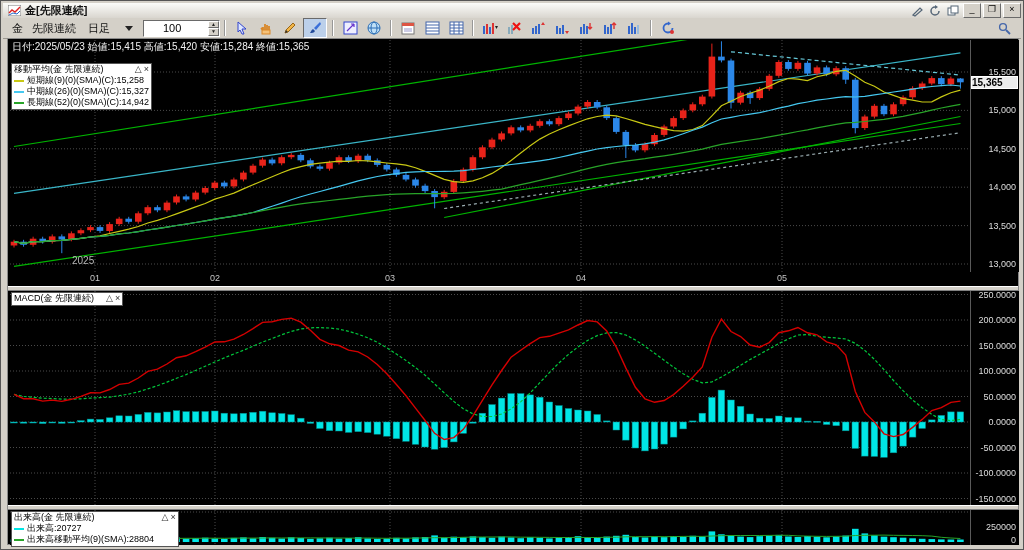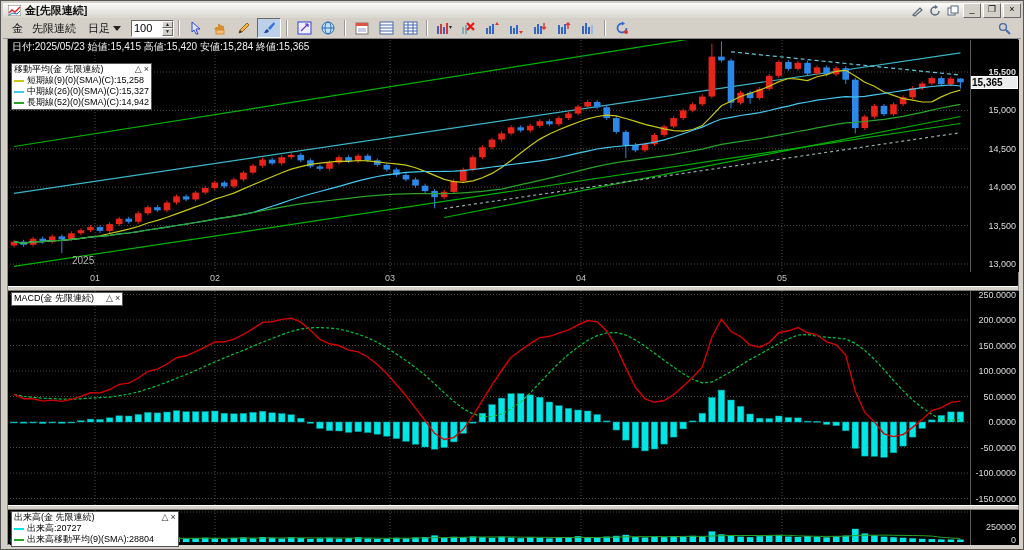--- a/index.html
+++ b/index.html
@@ -11,25 +11,25 @@
   #titlebar .ticon{width:13px;height:11px;margin:0 4px 0 5px;}
   #titlebar .ttext{font-size:11px;font-weight:bold;color:#111;flex:0 0 auto;}
   #titlebar .tspace{flex:1;}
   .tb-mini{width:16px;height:13px;margin-left:2px;display:flex;align-items:center;justify-content:center;}
   .sysbtn{width:16px;height:13px;margin-left:2px;background:#d4d0c8;border:1px solid;
     border-color:#fff #6a6a6a #6a6a6a #fff;font-size:9px;line-height:11px;text-align:center;color:#000;}
   
   #toolbar{position:absolute;left:2px;top:17px;right:2px;height:20px;background:#d4d0c8;display:flex;
     align-items:center;border-bottom:1px solid #9b978f;}
   #toolbar .lbl{font-size:11px;color:#111;margin-left:9px;}
-  .combo{display:flex;align-items:center;margin-left:12px;}
+  .combo{display:flex;align-items:center;margin-left:12px;gap:12px;}
   .combo .arrow{width:0;height:0;border-left:4px solid transparent;border-right:4px solid transparent;
     border-top:5px solid #222;margin-left:3px;}
   .spin{display:flex;margin-left:10px;border:1px solid;border-color:#6a6a6a #fff #fff #6a6a6a;background:#fff;height:15px;}
-  .spin .val{width:26px;font-size:11px;text-align:left;padding:1px 2px;}
+  .spin .val{width:26px;font-size:11px;text-align:left;padding:1px 19px;}
   .spin .btns{display:flex;flex-direction:column;width:11px;}
   .spin .btns div{flex:1;background:#d4d0c8;border:1px solid;border-color:#fff #6a6a6a #6a6a6a #fff;
     font-size:5px;line-height:5px;text-align:center;color:#222;}
   .sep{width:1px;height:16px;background:#979797;border-right:1px solid #fff;margin:0 4px;}
   .tbtn{width:22px;height:18px;display:flex;align-items:center;justify-content:center;margin:0 1px;}
   .tbtn.pressed{background:#bcd0ea;border:1px solid;border-color:#6a6a6a #fff #fff #6a6a6a;}
   
   #chart{position:absolute;left:6px;top:37px;width:1012px;height:507px;background:#000;
     border:1px solid #8a8a8a;box-sizing:border-box;}
   .plot{position:absolute;left:2px;background:#000;}
@@ -451,21 +451,21 @@
         <line x1="940.88" y1="36.6" x2="940.88" y2="46.2" stroke="#e8231a"></line>
         <rect x="937.6" y="38.5" width="6.6" height="5.8" fill="#e8231a"></rect>
         <line x1="950.44" y1="38.1" x2="950.44" y2="48.6" stroke="#2b87e8"></line>
         <rect x="947.1" y="38.5" width="6.6" height="3.8" fill="#2b87e8"></rect>
         <polyline points="4.0,201.7 13.6,203.3 23.1,201.7 32.7,201.7 42.2,200.7 51.8,200.4 61.4,199.4 70.9,198.3 80.5,197.0 90.0,195.8 99.6,193.5 109.2,191.3 118.7,189.1 128.3,186.5 137.8,183.0 147.4,180.4 157.0,177.3 166.5,173.9 176.1,170.4 185.6,166.9 195.2,163.5 204.8,159.1 214.3,156.2 223.9,153.1 233.4,148.9 243.0,144.8 252.6,140.7 262.1,136.7 271.7,132.8 281.2,129.1 290.8,126.6 300.4,124.4 309.9,123.2 319.5,122.1 329.0,121.2 338.6,121.3 348.2,120.5 357.7,120.8 367.3,121.9 376.8,123.0 386.4,123.9 396.0,125.1 405.5,127.7 415.1,131.4 424.6,135.4 434.2,139.4 443.8,141.7 453.3,142.3 462.9,140.9 472.4,137.8 482.0,133.4 491.6,127.6 501.1,120.5 510.7,113.1 520.2,105.7 529.8,99.1 539.4,94.0 548.9,89.7 558.5,85.9 568.0,82.3 577.6,78.8 587.2,76.5 596.7,75.2 606.3,75.9 615.8,78.5 625.4,81.4 635.0,84.3 644.5,86.7 654.1,88.9 663.6,90.7 673.2,91.1 682.8,89.5 692.3,85.6 701.9,75.8 711.4,65.8 721.0,61.2 730.6,56.5 740.1,53.3 749.7,50.1 759.2,46.3 768.8,41.6 778.4,38.5 787.9,39.2 797.5,40.6 807.0,36.7 816.6,34.6 826.2,31.3 835.7,30.3 845.3,36.1 854.8,42.2 864.4,46.3 874.0,52.0 883.5,55.4 893.1,58.7 902.6,60.2 912.2,62.0 921.8,61.8 931.3,56.9 940.9,52.7 950.4,50.1" fill="none" stroke="#c8c814" stroke-width="1.2"></polyline>
         <polyline points="4.0,201.7 13.6,203.3 23.1,201.7 32.7,201.7 42.2,200.7 51.8,200.4 61.4,199.4 70.9,198.3 80.5,197.0 90.0,196.4 99.6,195.3 109.2,193.9 118.7,193.0 128.3,191.6 137.8,190.0 147.4,188.7 157.0,187.2 166.5,185.5 176.1,184.1 185.6,182.5 195.2,180.9 204.8,179.1 214.3,177.7 223.9,176.1 233.4,174.4 243.0,172.5 252.6,169.4 262.1,166.2 271.7,163.1 281.2,159.8 290.8,156.8 300.4,154.0 309.9,151.5 319.5,148.9 329.0,146.3 338.6,143.6 348.2,140.9 357.7,138.7 367.3,136.5 376.8,134.8 386.4,133.6 396.0,132.4 405.5,131.8 415.1,131.5 424.6,131.5 434.2,131.4 443.8,131.2 453.3,130.7 462.9,129.5 472.4,128.3 482.0,127.0 491.6,125.8 501.1,124.5 510.7,123.3 520.2,122.1 529.8,120.8 539.4,119.4 548.9,117.5 558.5,115.4 568.0,113.2 577.6,111.1 587.2,109.0 596.7,107.6 606.3,106.5 615.8,105.7 625.4,105.0 635.0,103.8 644.5,102.1 654.1,99.8 663.6,97.0 673.2,93.7 682.8,90.3 692.3,87.1 701.9,82.7 711.4,79.0 721.0,77.3 730.6,75.5 740.1,74.1 749.7,72.6 759.2,70.5 768.8,68.1 778.4,66.1 787.9,63.7 797.5,62.0 807.0,60.2 816.6,59.0 826.2,57.7 835.7,56.6 845.3,57.0 854.8,56.4 864.4,54.9 874.0,53.5 883.5,52.0 893.1,50.6 902.6,49.1 912.2,47.7 921.8,46.5 931.3,45.7 940.9,45.0 950.4,46.0" fill="none" stroke="#45c8f0" stroke-width="1.2"></polyline>
         <polyline points="4.0,201.7 13.6,203.3 23.1,201.7 32.7,201.7 42.2,200.7 51.8,200.4 61.4,199.4 70.9,198.3 80.5,197.0 90.0,196.4 99.6,195.3 109.2,193.9 118.7,193.0 128.3,191.6 137.8,190.0 147.4,188.7 157.0,187.2 166.5,185.5 176.1,184.1 185.6,182.5 195.2,180.9 204.8,179.1 214.3,177.7 223.9,176.1 233.4,174.4 243.0,172.5 252.6,170.6 262.1,168.9 271.7,167.1 281.2,165.4 290.8,163.9 300.4,162.7 309.9,161.7 319.5,160.5 329.0,159.3 338.6,158.3 348.2,157.1 357.7,156.1 367.3,155.3 376.8,154.7 386.4,154.2 396.0,153.9 405.5,153.7 415.1,153.6 424.6,153.7 434.2,153.6 443.8,153.4 453.3,152.9 462.9,152.2 472.4,151.3 482.0,150.2 491.6,149.1 501.1,146.9 510.7,144.7 520.2,142.6 529.8,140.3 539.4,138.1 548.9,135.8 558.5,133.5 568.0,131.1 577.6,128.7 587.2,126.3 596.7,124.3 606.3,122.6 615.8,121.1 625.4,119.9 635.0,118.7 644.5,117.2 654.1,115.8 663.6,114.3 673.2,112.6 682.8,110.9 692.3,109.1 701.9,106.7 711.4,104.3 721.0,102.8 730.6,101.3 740.1,100.0 749.7,98.6 759.2,96.9 768.8,95.1 778.4,93.4 787.9,91.5 797.5,89.8 807.0,87.8 816.6,86.1 826.2,84.4 835.7,82.8 845.3,82.3 854.8,81.5 864.4,80.3 874.0,79.3 883.5,77.9 893.1,76.3 902.6,74.4 912.2,72.4 921.8,70.1 931.3,68.0 940.9,66.1 950.4,64.4" fill="none" stroke="#28a428" stroke-width="1.2"></polyline>
         <text x="62" y="224" font-size="10" fill="#b8b8b8" font-family="Liberation Sans,sans-serif">2025</text>
       </svg>
     <div id="axMain" class="axis" style="top:1px;height:232px">
-        <div class="tick" style="top: 27px; font-weight: bold;">15,500</div>
+        <div class="tick" style="top: 27px;">15,500</div>
         <div class="tick" style="top: 65.4px;">15,000</div>
         <div class="tick" style="top: 103.8px;">14,500</div>
         <div class="tick" style="top: 142.2px;">14,000</div>
         <div class="tick" style="top: 180.6px;">13,500</div>
         <div class="tick" style="top: 219px;">13,000</div>
         <div id="curprice" style="top: 35.868px;">15,365</div>
       </div>
 
     <div id="infoline">日付:2025/05/23 始値:15,415 高値:15,420 安値:15,284 終値:15,365</div>
 

